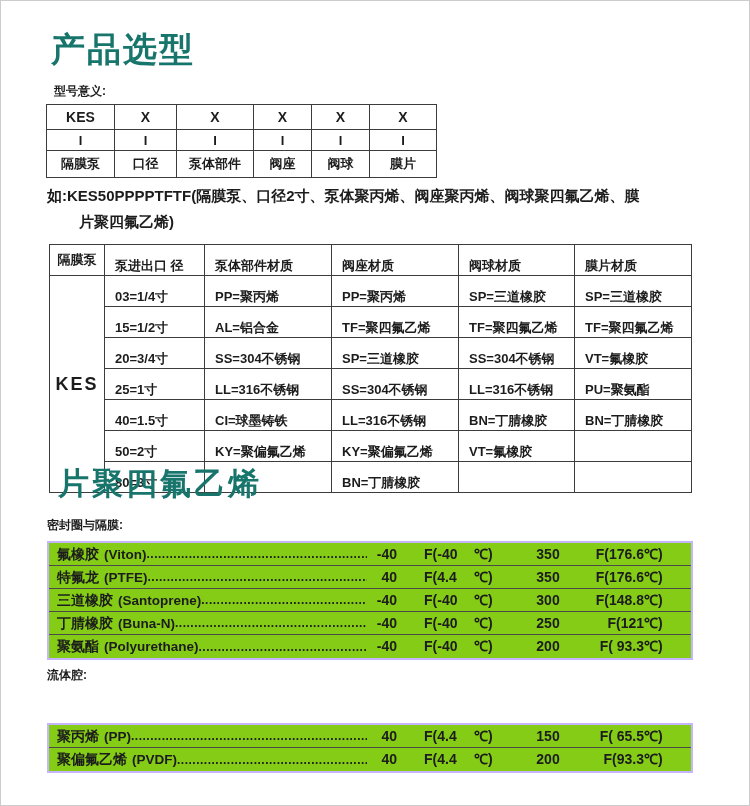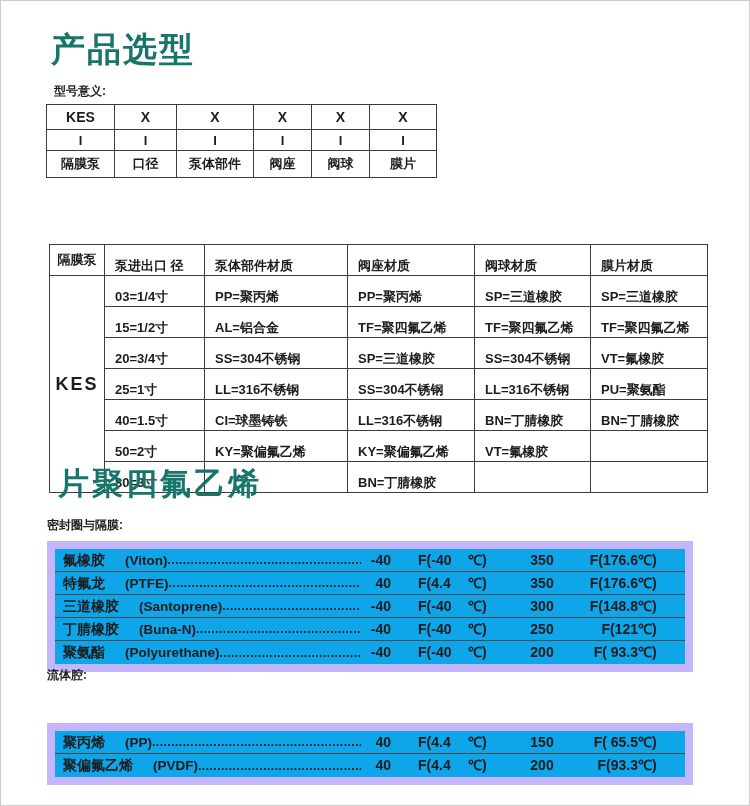--- a/index.html
+++ b/index.html
@@ -67,44 +67,44 @@
     width: 642px;
   }
   table.selection td, table.selection th {
     border: 1px solid #3c3c3c;
     font-size: 13px; font-weight: bold;
     text-align: left; vertical-align: middle;
     padding: 12px 0 0 10px; white-space: nowrap; overflow: hidden;
   }
   table.selection tr.hdr td { height: 27px; }
   table.selection tr.data td { height: 25px; }
-  .sc0{width:55px}.sc1{width:100px}.sc2{width:143px}.sc3{width:127px}.sc4{width:116px}.sc5{width:117px}
+  .sc0{width:55px}.sc1{width:100px}.sc2{width:127px}.sc3{width:127px}.sc4{width:116px}.sc5{width:117px}
   td.brand-hdr { text-align: center !important; padding: 0 !important; }
   td.brand-cell {
     text-align: center !important; padding: 0 !important;
     font-size: 18px !important; letter-spacing: 2px;
   }
 
   
   .temp-table {
     position: absolute; left: 46px; width: 646px;
-    border: 8px solid #c4b5fd; background: #0ea5e9;
+    border: 2px solid #c4b5fd; background: #84cc16;
   }
   .temp-seal  { top: 540px; }
   .temp-fluid { top: 722px; }
   .temp-row {
     display: flex; align-items: center;
     height: 23px; line-height: 23px;
     padding: 0 17px 0 8px;
     border-bottom: 1px solid #4a4a4a;
     font-size: 14px; font-weight: bold; white-space: nowrap;
   }
   .temp-row:last-child { border-bottom: none; }
   .t-name-cn { flex: none; }
-  .t-name-en { flex: none; margin-left: 20px; font-size: 13.5px; }
+  .t-name-en { flex: none; margin-left: 5px; font-size: 13.5px; }
   .t-leader {
     flex: 1 1 auto; overflow: hidden; white-space: nowrap;
     font-size: 12px; font-weight: bold; letter-spacing: 0.5px;
     align-self: flex-end; line-height: 21px;
   }
   .t-leader::after {
     content: "........................................................................................................................................................";
   }
   .tc { flex: none; font-size: 14px; font-weight: bold; }
   .tc1 { width: 30px; text-align: right; }
@@ -145,20 +145,24 @@
       <td>隔膜泵</td>
       <td>口径</td>
       <td>泵体部件</td>
       <td>阀座</td>
       <td>阀球</td>
       <td>膜片</td>
     </tr>
   </tbody>
     </table>
 
+  <div class="example">
+    <div class="line1">如:KES50PPPPTFTF(隔膜泵、口径2寸、泵体聚丙烯、阀座聚丙烯、阀球聚四氟乙烯、膜</div>
+    <div class="line2">片聚四氟乙烯)</div>
+  </div>
 
   <table class="selection">
     <tbody>
         <tr class="hdr">
       <td class="sc0 brand-hdr">隔膜泵</td>
       <td class="sc1">泵进出口 径</td>
       <td class="sc2">泵体部件材质</td>
       <td class="sc3">阀座材质</td>
       <td class="sc4">阀球材质</td>
       <td class="sc5">膜片材质</td>

